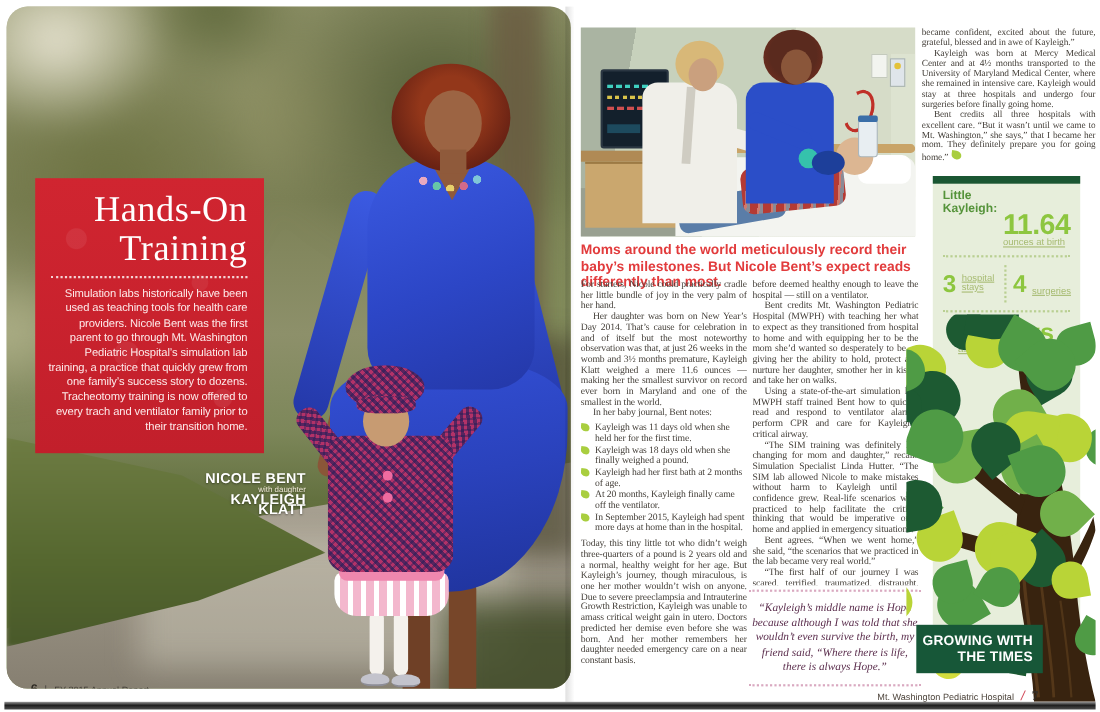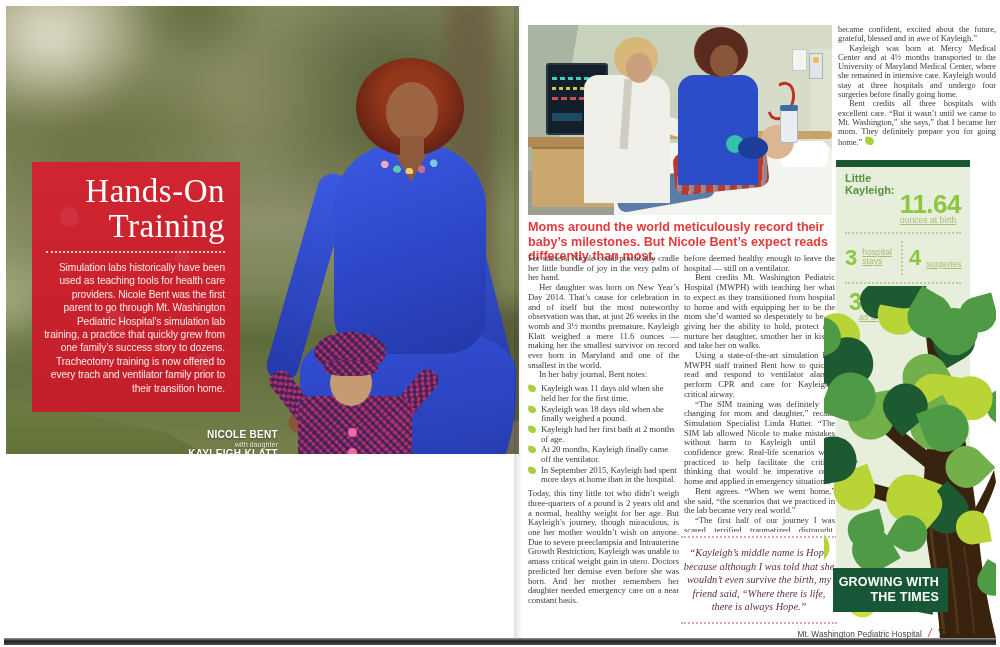--- a/index.html
+++ b/index.html
@@ -8,22 +8,22 @@
           font-family:"Liberation Sans",sans-serif;}
   .abs{position:absolute;}
 
   
   .bottom-edge{left:4px;top:638px;width:992px;height:7px;
     background:linear-gradient(180deg,#9a9a9a 0%,#1e1e1e 45%,#4f4f4f 100%);}
   .gutter{left:514px;top:6px;width:12px;height:632px;
     background:linear-gradient(90deg,rgba(0,0,0,.12),rgba(0,0,0,0) 70%);z-index:5;}
 
   
-  .photo-left{left:6px;top:6px;width:513px;height:448px;overflow:hidden;
-    background:linear-gradient(180deg,#8f9268 0%,#7c8156 28%,#8d906a 48%,#7d875a 62%,#5f6d3b 74%,#75804c 100%);}
+  .photo-left{left:6px;top:6px;width:513px;height:620px;overflow:hidden;
+    background:linear-gradient(180deg,#8f9268 0%,#7c8156 28%,#8d906a 48%,#7d875a 62%,#5f6d3b 74%,#75804c 100%);border-radius:19px;}
   .bokeh{position:absolute;inset:-25px;filter:blur(14px);
     background:
       radial-gradient(150px 120px at 70px 55px,rgba(236,232,215,.95),rgba(236,232,215,0) 70%),
       radial-gradient(120px 100px at 215px 25px,rgba(90,100,55,.9),rgba(90,100,55,0) 70%),
       radial-gradient(200px 170px at 120px 180px,rgba(106,112,62,.85),rgba(106,112,62,0) 72%),
       radial-gradient(230px 200px at 420px 110px,rgba(80,90,52,.9),rgba(80,90,52,0) 75%),
       radial-gradient(170px 260px at 500px 300px,rgba(124,138,84,.8),rgba(124,138,84,0) 75%),
       radial-gradient(140px 110px at 300px 120px,rgba(160,158,110,.6),rgba(160,158,110,0) 70%),
       radial-gradient(120px 90px at 20px 320px,rgba(190,192,150,.7),rgba(190,192,150,0) 70%);}
   .trunk-blur1{left:440px;top:-10px;width:48px;height:330px;background:#6b5c42;filter:blur(9px);opacity:.8;}
@@ -98,21 +98,21 @@
       radial-gradient(circle 9px at 82% 80%,rgba(255,255,255,.07) 0 8px,transparent 9px),
       linear-gradient(180deg,#d02530,#c21f2b);
     color:#fff;text-align:right;}
   .red-box h1{margin:0;font-family:"Liberation Serif",serif;font-weight:400;
     font-size:33px;line-height:1.06;letter-spacing:.5px;}
   .title-rule{margin:7px 0 8px 2px;border-top:2px dotted rgba(255,255,255,.8);height:0;}
   .red-box p{margin:0;font-size:10.2px;line-height:13.4px;letter-spacing:-.1px;color:#fde9e9;}
 
   .photo-caption{left:162px;top:424px;width:110px;text-align:right;color:#fff;z-index:6;
     text-shadow:0 1px 2px rgba(0,0,0,.45);}
-  .photo-caption .b{font-size:10px;font-weight:bold;letter-spacing:.3px;line-height:9.5px;}
+  .photo-caption .b{font-size:13px;font-weight:bold;letter-spacing:.3px;line-height:9.5px;}
   .photo-caption .s{font-size:7.2px;line-height:9px;color:#f2ead9;}
 
   .footer-left{left:22px;top:615px;color:#2e2a24;z-index:6;display:flex;align-items:baseline;gap:7px;}
   .footer-left .num{font-size:11.5px;font-weight:bold;}
   .footer-left .sep{width:1px;height:9px;background:#55504a;align-self:center;}
   .footer-left .lbl{font-size:8.3px;color:#3c3832;}
 
   
   .right-page{left:519px;top:6px;width:475px;height:632px;background:#fff;}
 
@@ -172,21 +172,21 @@
     border-radius:0 75% 60% 75%;transform:rotate(8deg);display:inline-block;}
   .endleaf{width:9px;height:8px;background:#a9ce3f;border-radius:0 75% 60% 75%;
     transform:rotate(8deg);display:inline-block;margin-left:3px;}
 
   .pullquote{left:162px;top:530px;width:156px;height:88px;padding:8px 2px;
     border-top:2px dotted #d9a9c0;border-bottom:2px dotted #d9a9c0;
     font-family:"Liberation Serif",serif;font-style:italic;font-size:10.3px;line-height:13.5px;
     color:#5c2f4e;text-align:center;}
 
   
-  .stats{left:317px;top:154px;width:134px;height:408px;background:#e7eedb;}
+  .stats{left:329px;top:154px;width:134px;height:408px;background:#e7eedb;}
   .stats-topbar{left:0;top:0;width:134px;height:7px;background:#1a5632;}
   .stats-inner{position:absolute;left:9px;top:12px;width:116px;}
   .row1{display:flex;justify-content:space-between;align-items:flex-start;}
   .lk{font-weight:bold;font-size:11px;line-height:12px;color:#55933a;}
   .bignum{font-weight:bold;color:#8dc63f;}
   .weight .bignum{font-size:26px;line-height:24px;letter-spacing:-.5px;margin-top:20px;}
   .smalllabel{font-size:8.6px;line-height:9px;color:#a7bb72;text-decoration:underline;}
   .dotsep{border-top:2px dotted #b9cf92;height:0;margin:7px 0;}
   .row2{display:flex;align-items:center;}
   .row2 .pair{display:flex;gap:5px;align-items:flex-start;width:52px;}

